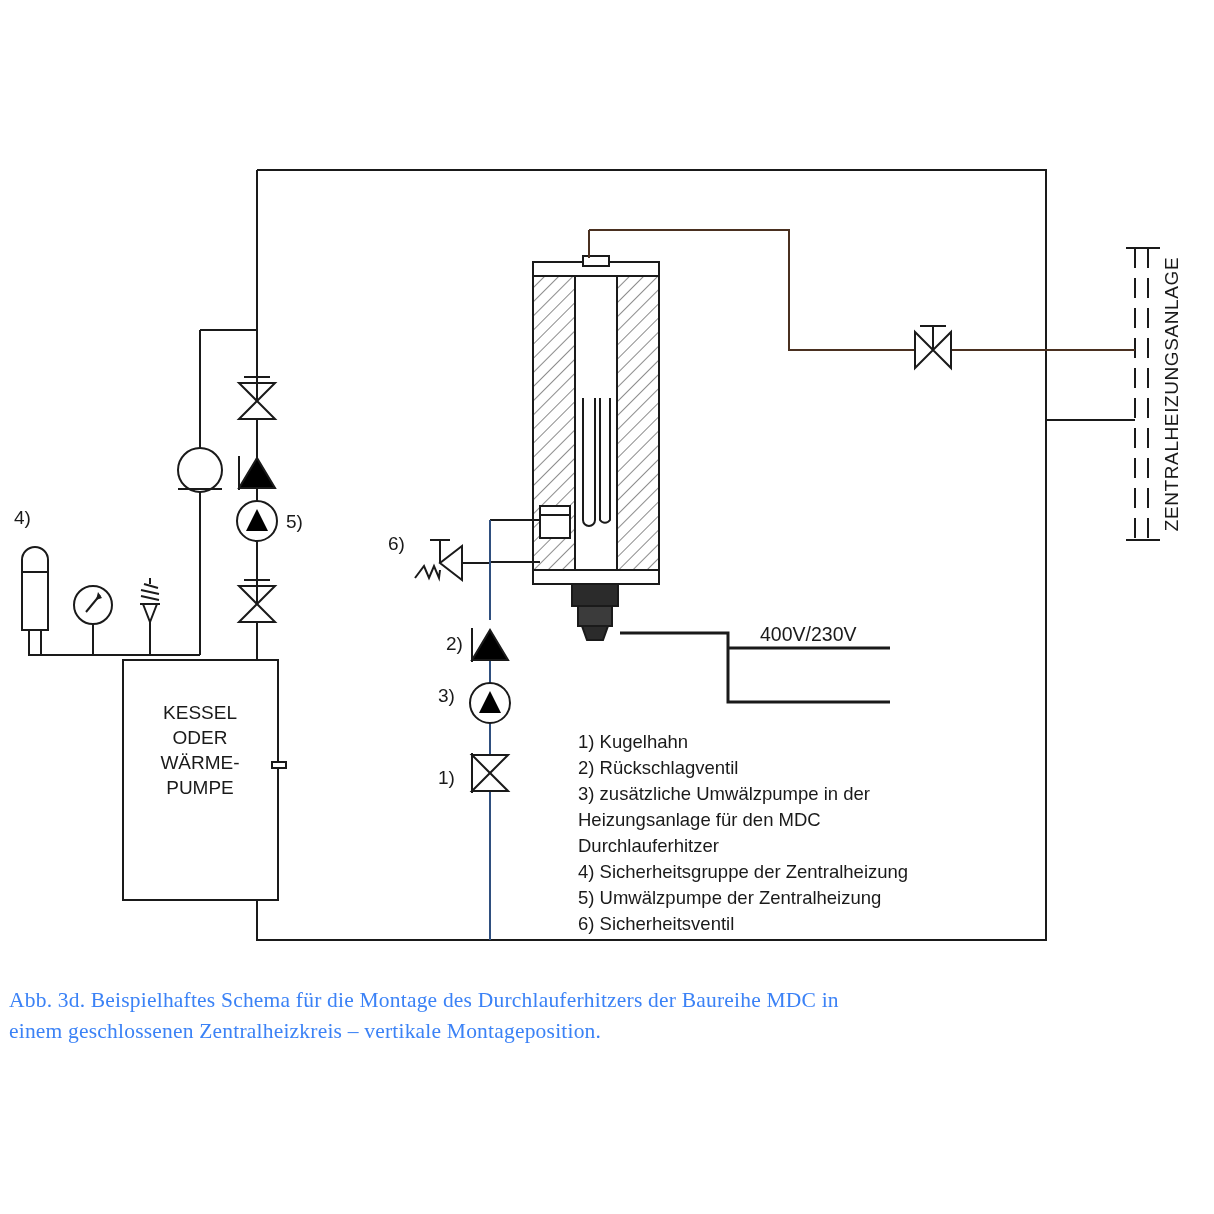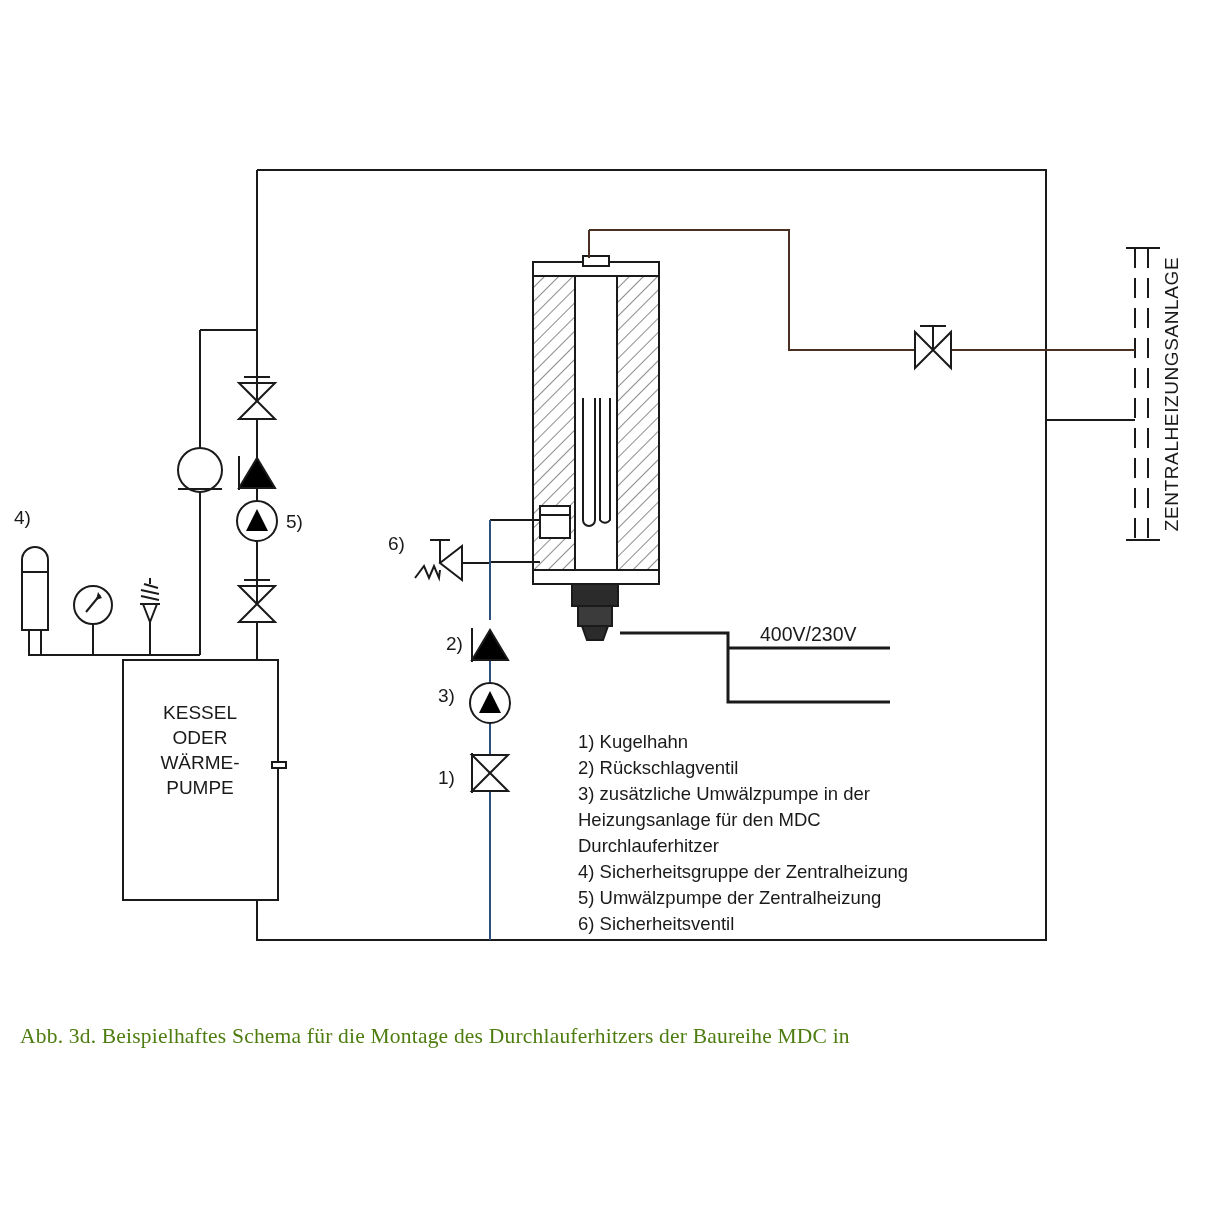--- a/index.html
+++ b/index.html
@@ -18,30 +18,29 @@
     left: 0; top: 0;
     width: 1214px; height: 1214px;
   }
   svg#schema {
     position: absolute;
     left: 0; top: 0;
     width: 1214px; height: 980px;
   }
   .caption {
     position: absolute;
-    left: 20px;
+    left: 9px;
     top: 985px;
     width: 1186px;
     font-family: "Liberation Serif", serif;
     font-size: 21.5px;
     line-height: 31px;
-    color: #4d7c0f;
+    color: #3b82f6;
     text-align: justify;
     letter-spacing: 0.2px;
-    margin-top: 36px;
   }
   .caption .line2 { display: block; }
   text {
     font-family: "Liberation Sans", sans-serif;
     fill: #1a1a1a;
   }
   .lbl { font-size: 19px; }
   .legend-text { font-size: 18.5px; }
   .vert-label { font-size: 19px; letter-spacing: 0.6px; }
   .boiler-text { font-size: 19px; }
@@ -233,15 +232,16 @@
       <text class="legend-text" x="578" y="826">Heizungsanlage für den MDC</text>
       <text class="legend-text" x="578" y="852">Durchlauferhitzer</text>
       <text class="legend-text" x="578" y="878">4) Sicherheitsgruppe der Zentralheizung</text>
       <text class="legend-text" x="578" y="904">5) Umwälzpumpe der Zentralheizung</text>
       <text class="legend-text" x="578" y="930">6) Sicherheitsventil</text>
     </g>
   </svg>
 
   <div class="caption">
     <span>Abb. 3d. Beispielhaftes Schema für die Montage des Durchlauferhitzers der Baureihe MDC in</span>
+    <span class="line2">einem geschlossenen Zentralheizkreis – vertikale Montageposition.</span>
   </div>
 
 </div>
 
 </body></html>

